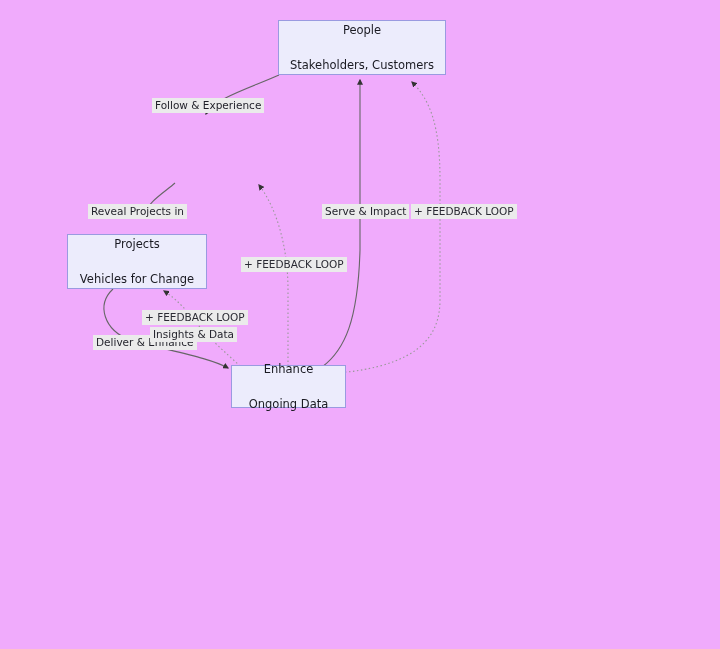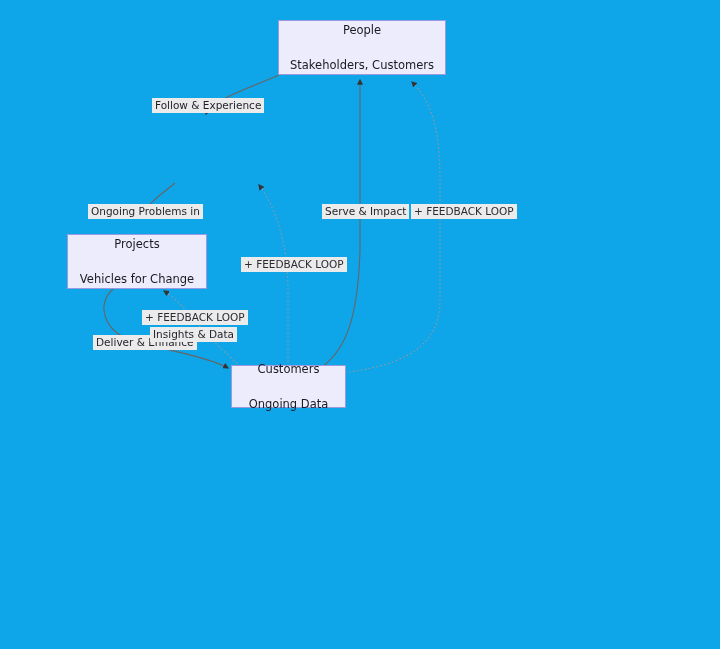--- a/index.html
+++ b/index.html
@@ -11,21 +11,21 @@
   body {
     width: 720px;
     height: 649px;
     font-family: "DejaVu Sans", sans-serif;
     overflow: hidden;
   }
   #diagram-root {
     position: relative;
     width: 720px;
     height: 649px;
-    background: #0ea5e9;
+    background: #f0abfc;
   }
   #edge-layer {
     position: absolute;
     left: 0;
     top: 0;
     width: 720px;
     height: 649px;
   }
   .node {
     position: absolute;
@@ -102,27 +102,27 @@
     <div class="node-sub">Stakeholders, Customers</div>
   </div>
 
 
   <div class="node" style="left:67px; top:234px; width:140px; height:55px;">
     <div class="node-title">Projects</div>
     <div class="node-sub">Vehicles for Change</div>
   </div>
 
   <div class="node" style="left:231px; top:365px; width:115px; height:43px;">
-    <div class="node-title">Customers</div>
+    <div class="node-title">Enhance</div>
     <div class="node-sub">Ongoing Data</div>
   </div>
 
   <div class="edge-label" style="left:152px; top:98px;">Follow &amp; Experience</div>
 
-  <div class="edge-label" style="left:88px; top:204px;">Ongoing Problems in</div>
+  <div class="edge-label" style="left:88px; top:204px;">Reveal Projects in</div>
 
   <div class="edge-label" style="left:85px; top:335px;margin-left:8px;">Deliver &amp; Enhance</div>
 
   <div class="edge-label" style="left:322px; top:204px;">Serve &amp; Impact</div>
 
   <div class="edge-label loop" style="left:241px; top:257px;">+ FEEDBACK LOOP</div>
 
   <div class="edge-label loop" style="left:142px; top:310px;">+ FEEDBACK LOOP</div>
 
   <div class="edge-label" style="left:150px; top:327px;">Insights &amp; Data</div>

